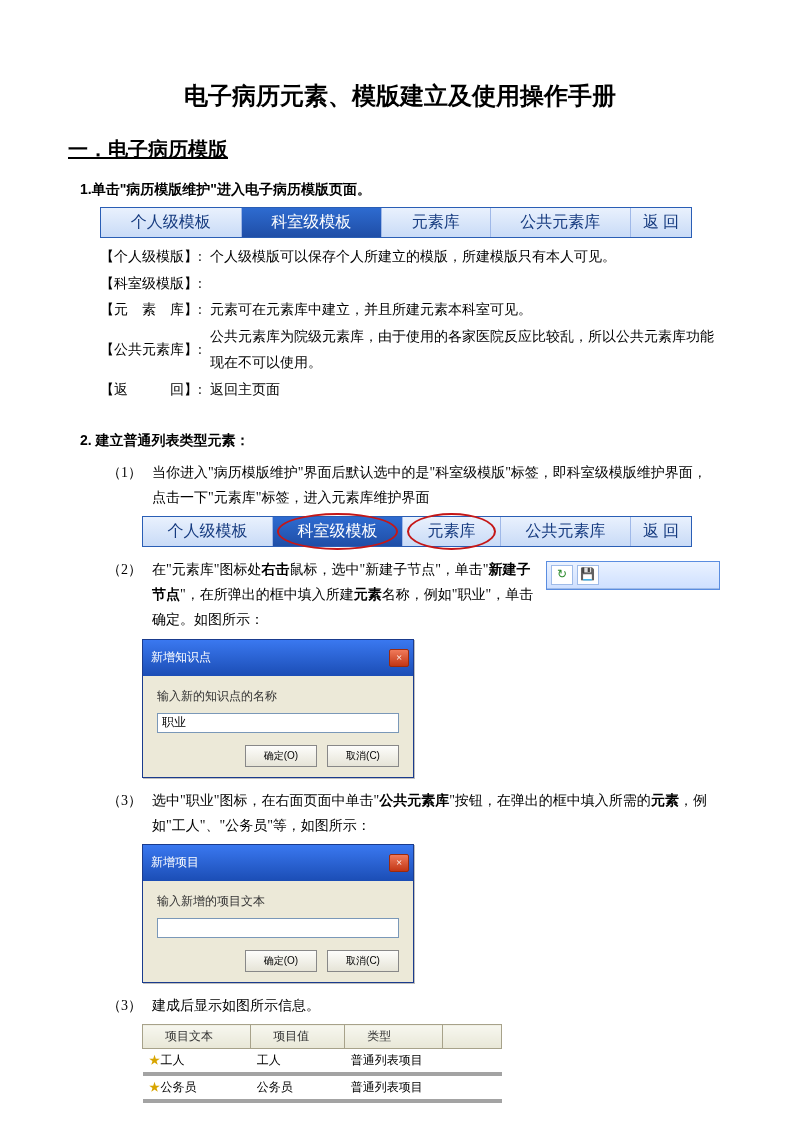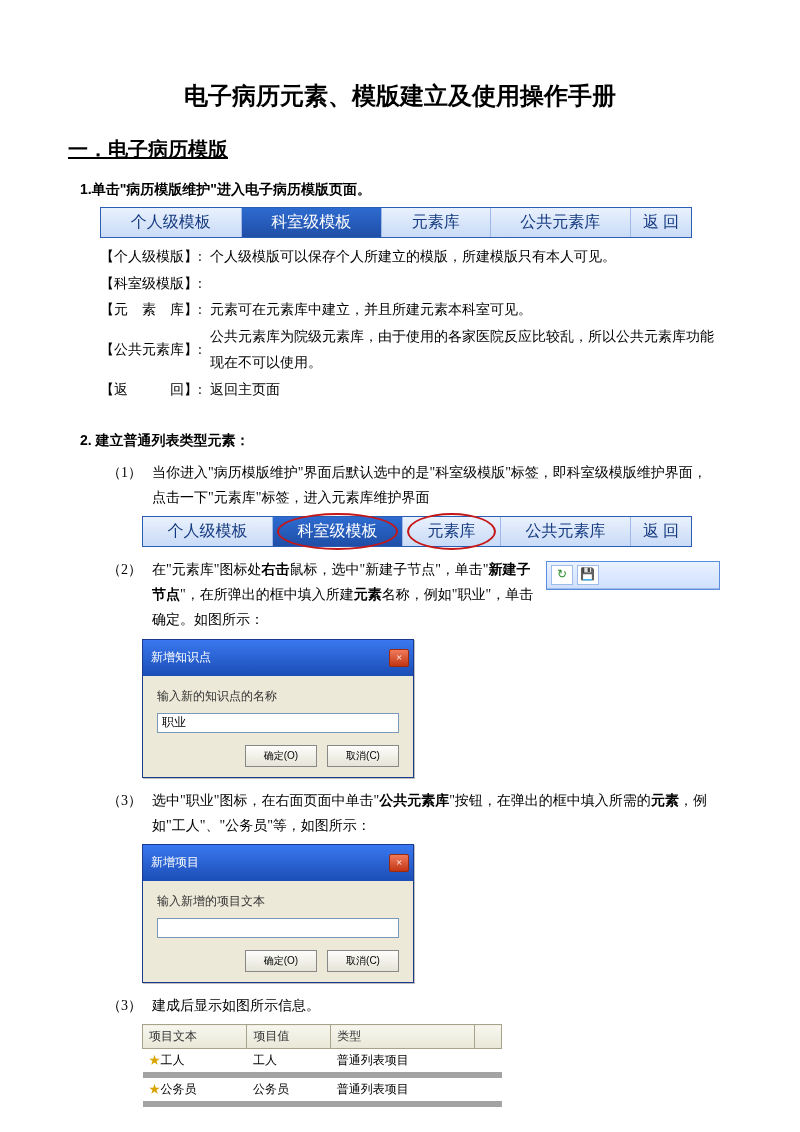--- a/index.html
+++ b/index.html
@@ -163,25 +163,25 @@
   
   .res-table {
     border-collapse: collapse;
     font-size: 12px;
     margin: 6px 0 0 62px;
     width: 360px;
   }
   .res-table th {
     background: linear-gradient(#f7f7ef,#e8e7d7);
     border: 1px solid #a7a28a;
-    text-align: left; padding: 3px 6px; font-weight: normal;
+    text-align: left; padding: 3px 22px; font-weight: normal;
     color: #333;
   }
   .res-table td {
-    border-bottom: 6px solid #a3a3a3;
+    border-bottom: 4px solid #a3a3a3;
     padding: 3px 6px;
   }
   .star { color: #d8a500; }
 </style>
 </head>
 <body>
 
 <h1 class="title">电子病历元素、模版建立及使用操作手册</h1>
 
 <h2 class="section">一．电子病历模版</h2>

